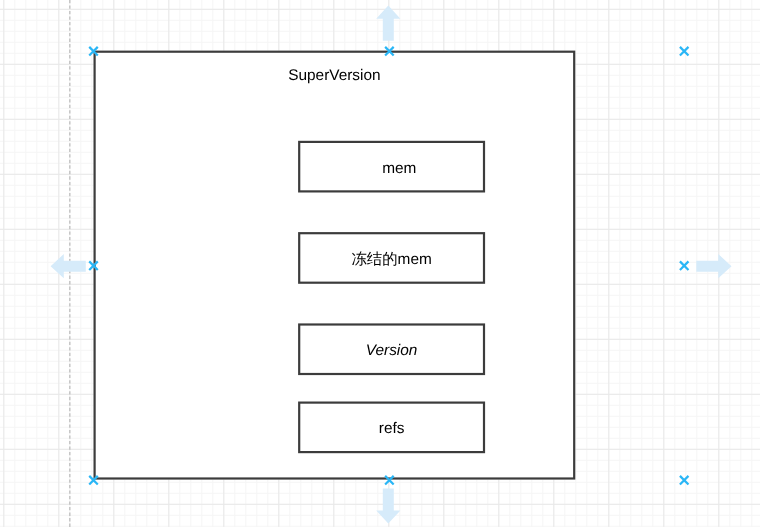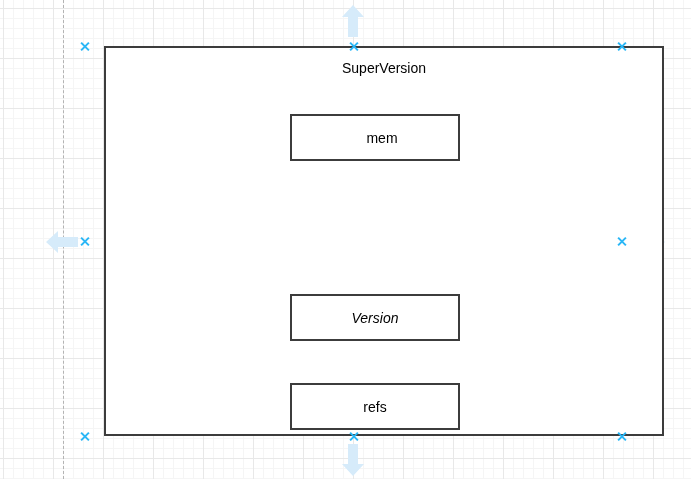--- a/index.html
+++ b/index.html
@@ -43,26 +43,25 @@
     bottom: 0;
     width: 0;
     border-left: 1px dashed #b3b3b3;
   }
 
   
   .container-shape {
     position: absolute;
     left: 85px;
     top: 46px;
-    width: 560px;
+    width: 438px;
     height: 390px;
     background: #ffffff;
     border: 2px solid #3c3c3c;
     box-sizing: border-box;
-    margin-left: 19px;
   }
 
   .container-title {
     position: absolute;
     left: 0;
     right: 0;
     top: 11px;
     text-align: center;
     font-size: 14px;
     color: #000000;
@@ -80,24 +79,24 @@
     box-sizing: border-box;
     display: flex;
     align-items: center;
     justify-content: center;
   }
   .inner-box-label {
     font-size: 14px;
     color: #000000;
     line-height: 18px;
   }
-  .box-1 { top: 66px; padding-left: 14px; }
+  .box-1 { top: 80px; padding-left: 14px; }
   .box-2 { top: 163px; }
   .box-3 { top: 246px; font-style: italic; }
-  .box-4 { top: 335px; justify-content: center; }
+  .box-4 { top: 317px; justify-content: center; }
 
   
   .handle {
     position: absolute;
     width: 11px;
     height: 11px;
     margin-left: -5.5px;
     margin-top: -5.5px;
     pointer-events: none;
   }
@@ -153,20 +152,23 @@
     </svg>
   </div>
 
   <div class="container-shape">
     <div class="container-title">SuperVersion</div>
 
     <div class="inner-box box-1">
       <span class="inner-box-label">mem</span>
     </div>
 
+    <div class="inner-box box-2">
+      <span class="inner-box-label">冻结的mem</span>
+    </div>
 
     <div class="inner-box box-3">
       <span class="inner-box-label">Version</span>
     </div>
 
     <div class="inner-box box-4">
       <span class="inner-box-label">refs</span>
     </div>
   </div>
 

